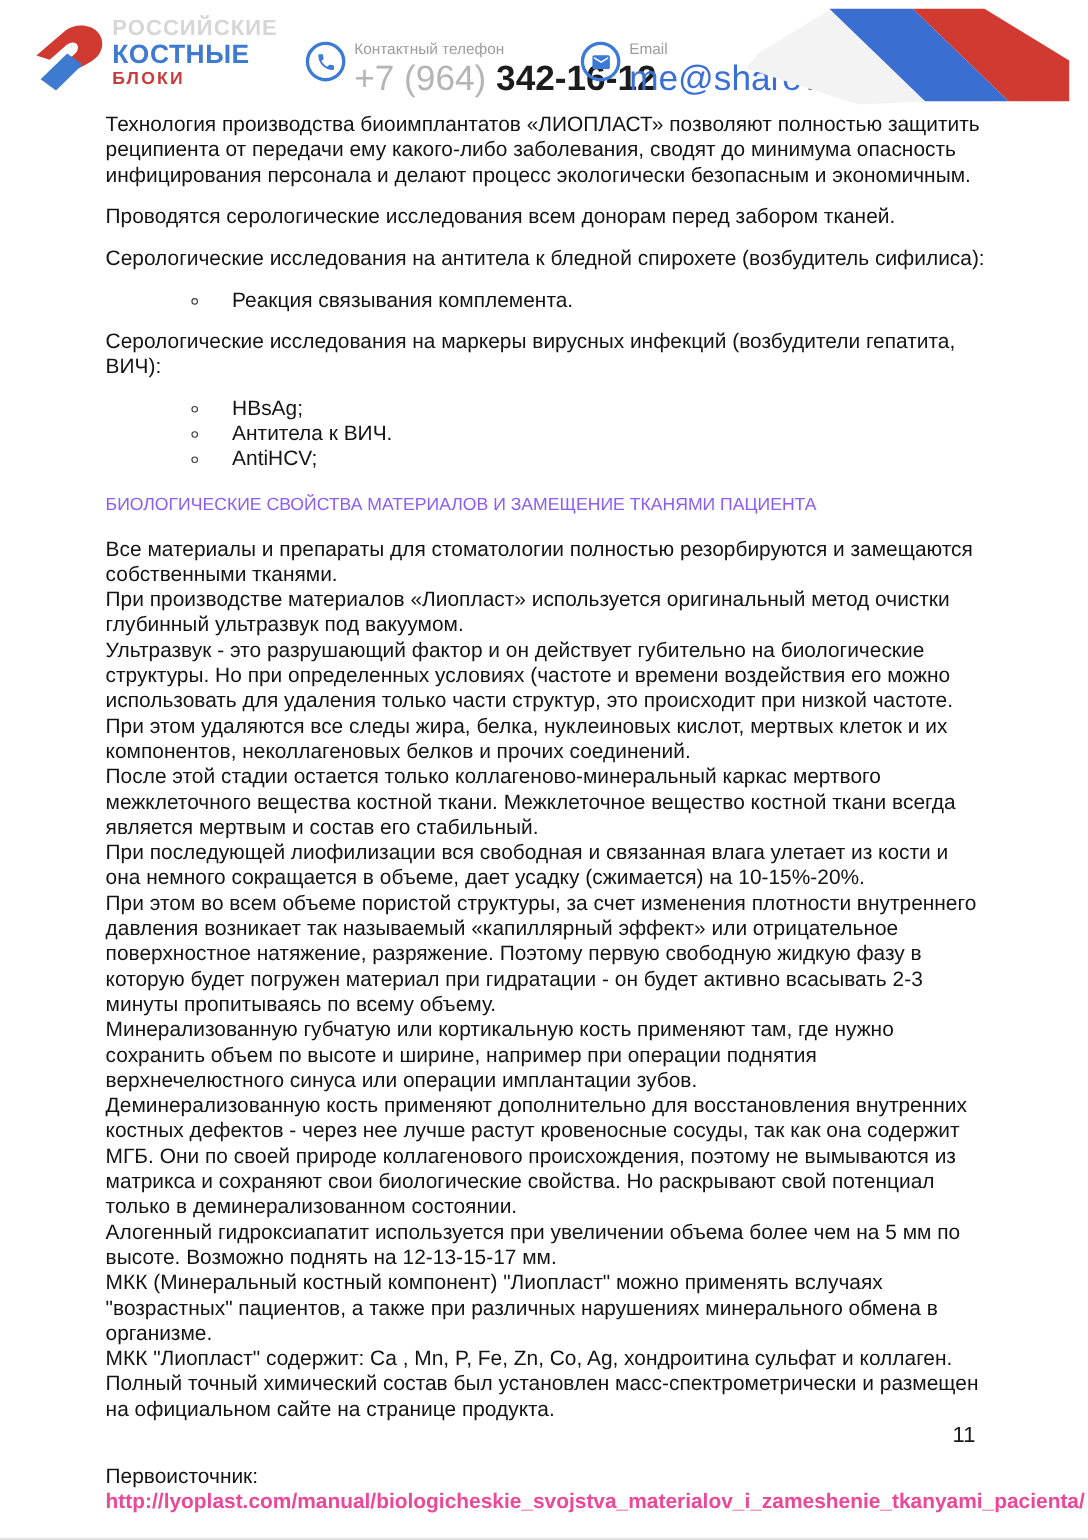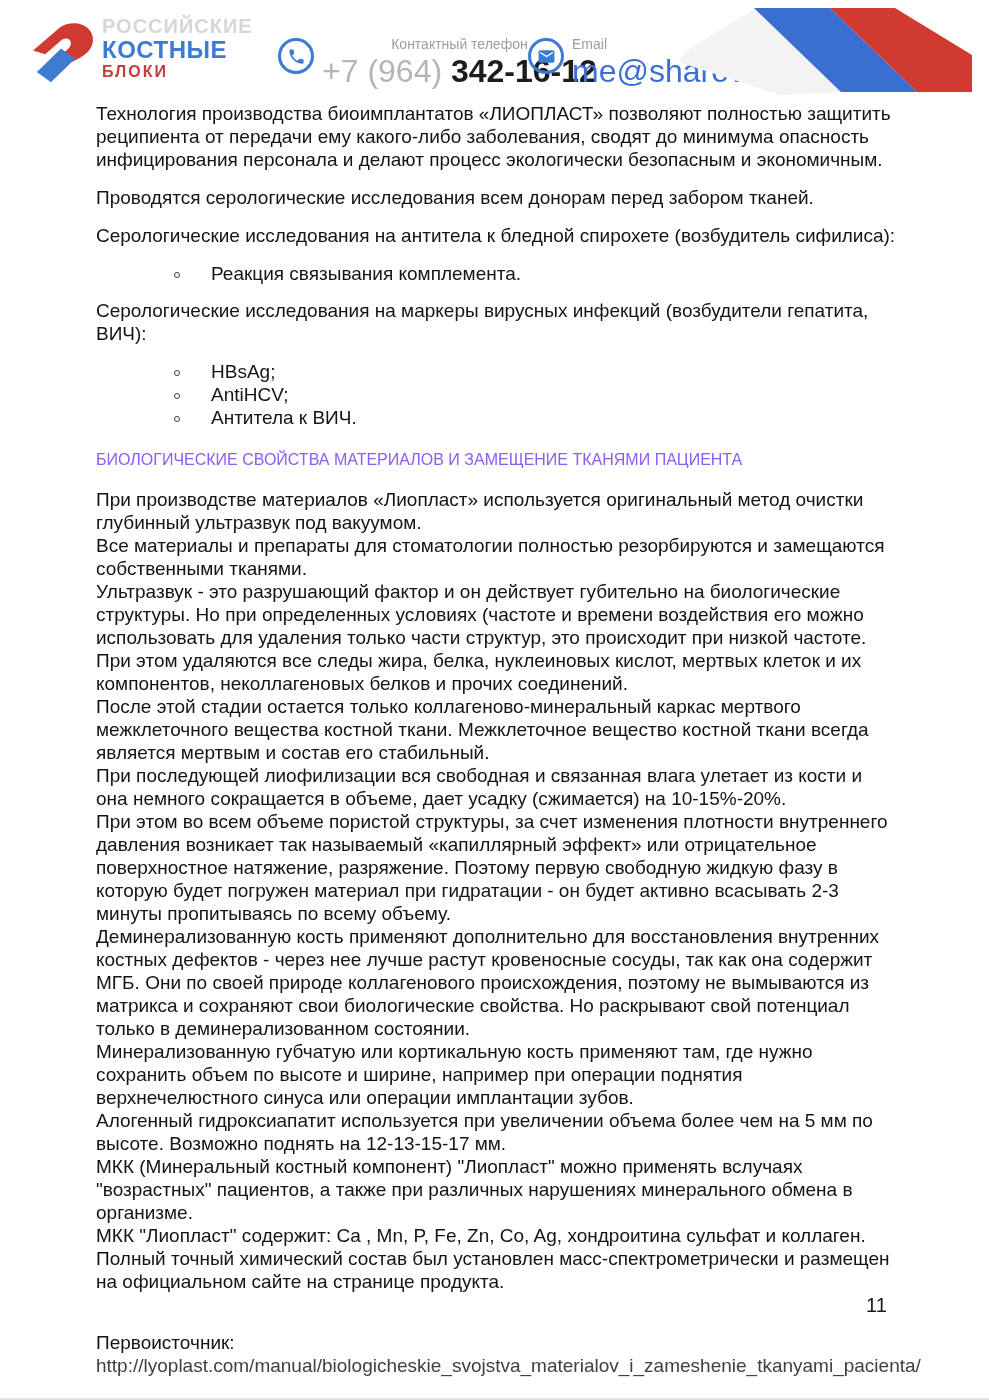--- a/index.html
+++ b/index.html
@@ -52,21 +52,21 @@
   ul.doc-list { list-style: none; margin: 0 0 14px 0; padding: 0 0 0 78px; }
   ul.doc-list li { line-height: 23px; }
   .bullet {
     display: inline-block; width: 6px; height: 6px;
     border: 1.5px solid #3a3a3a; border-radius: 50%;
     margin-right: 31px; vertical-align: 2px; background: transparent;
   }
 
   .source-block { margin-top: 38px; }
   .source-block p { margin: 0; }
-  .source-url { color: #404040; text-decoration: none; cursor: pointer; }
+  .source-url { color: #ec4899; text-decoration: none; cursor: pointer; font-weight: bold; }
 
   .page-number {
     position: absolute; left: 866px; top: 1294px;
     font-size: 20px; color: #1a1a1a;
   }
 
   .bottom-rule {
     position: absolute; left: 0; bottom: 0; width: 989px; height: 2px;
     background: #e2e2e2;
   }
@@ -81,21 +81,21 @@
       <path fill="#d03a31" d="M8,46 L50,10 C63,0 85,1 95,12 C106,23 104,41 91,51 C85,56 77,60 69,64 L55,50 C63,45 69,39 67,32 C65,26 57,26 51,31 L27,52 Z"></path>
       <path fill="#3f7ad1" d="M52,43 L74,59 L36,96 L14,80 Z"></path>
     </svg>
     <div class="logo-text">
       <div class="logo-line1">РОССИЙСКИЕ</div>
       <div class="logo-line2">КОСТНЫЕ</div>
       <div class="logo-line3">БЛОКИ</div>
     </div>
   </div>
 
-  <div class="contact contact-phone" style="position:absolute; left:278px;text-align:center;">
+  <div class="contact contact-phone" style="position:absolute; left:278px;">
     <div class="contact-circle">
       <svg width="19" height="19" viewBox="0 0 24 24" xmlns="http://www.w3.org/2000/svg">
         <path fill="#3b7ad6" d="M6.62 10.79c1.44 2.83 3.76 5.14 6.59 6.59l2.2-2.2c.27-.27.67-.36 1.02-.24 1.12.37 2.33.57 3.57.57.55 0 1 .45 1 1V20c0 .55-.45 1-1 1-9.39 0-17-7.61-17-17 0-.55.45-1 1-1h3.5c.55 0 1 .45 1 1 0 1.25.2 2.45.57 3.57.11.35.03.74-.25 1.02l-2.2 2.2z"></path>
       </svg>
     </div>
     <div class="contact-texts">
       <div class="contact-label">Контактный телефон</div>
       <div class="contact-value"><span class="phone-prefix">+7 (964) </span><span class="phone-number">342-16-12</span></div>
     </div>
   </div>
@@ -128,34 +128,34 @@
   <p>Серологические исследования на антитела к бледной спирохете (возбудитель сифилиса):</p>
 
   <ul class="doc-list">
     <li><span class="bullet"></span><span>Реакция связывания комплемента.</span></li>
   </ul>
 
   <p>Серологические исследования на маркеры вирусных инфекций (возбудители гепатита, ВИЧ):</p>
 
   <ul class="doc-list">
     <li><span class="bullet"></span><span>HBsAg;</span></li>
+    <li><span class="bullet"></span><span>Антитела к ВИЧ.</span></li>
     <li><span class="bullet"></span><span>AntiHCV;</span></li>
-    <li><span class="bullet"></span><span>Антитела к ВИЧ.</span></li>
   </ul>
 
   <div class="doc-heading">БИОЛОГИЧЕСКИЕ СВОЙСТВА МАТЕРИАЛОВ И ЗАМЕЩЕНИЕ ТКАНЯМИ ПАЦИЕНТА</div>
 
+  <p class="flow">Все материалы и препараты для стоматологии полностью резорбируются и замещаются собственными тканями.</p>
   <p class="flow">При производстве материалов «Лиопласт» используется оригинальный метод очистки глубинный ультразвук под вакуумом.</p>
-  <p class="flow">Все материалы и препараты для стоматологии полностью резорбируются и замещаются собственными тканями.</p>
   <p class="flow">Ультразвук - это разрушающий фактор и он действует губительно на биологические структуры. Но при определенных условиях (частоте и времени воздействия его можно использовать для удаления только части структур, это происходит при низкой частоте. При этом удаляются все следы жира, белка, нуклеиновых кислот, мертвых клеток и их компонентов, неколлагеновых белков и прочих соединений.</p>
   <p class="flow">После этой стадии остается только коллагеново-минеральный каркас мертвого межклеточного вещества костной ткани. Межклеточное вещество костной ткани всегда является мертвым и состав его стабильный.</p>
   <p class="flow">При последующей лиофилизации вся свободная и связанная влага улетает из кости и она немного сокращается в объеме, дает усадку (сжимается)  на 10-15%-20%.</p>
   <p class="flow">При этом во всем объеме пористой структуры, за счет изменения плотности внутреннего давления возникает так называемый «капиллярный эффект» или отрицательное поверхностное натяжение, разряжение. Поэтому первую свободную жидкую фазу в которую будет погружен материал при гидратации - он будет активно всасывать 2-3 минуты пропитываясь по всему объему.</p>
+  <p class="flow">Минерализованную губчатую или кортикальную кость применяют там, где нужно сохранить объем по высоте и ширине, например при операции поднятия верхнечелюстного синуса или операции имплантации зубов.</p>
   <p class="flow">Деминерализованную кость применяют дополнительно для восстановления внутренних костных дефектов - через нее лучше растут кровеносные сосуды, так как она содержит МГБ. Они по своей природе коллагенового происхождения, поэтому не вымываются из матрикса и сохраняют свои биологические свойства. Но раскрывают свой потенциал только в деминерализованном состоянии.</p>
-  <p class="flow">Минерализованную губчатую или кортикальную кость применяют там, где нужно сохранить объем по высоте и ширине, например при операции поднятия верхнечелюстного синуса или операции имплантации зубов.</p>
   <p class="flow">Алогенный гидроксиапатит используется при увеличении объема более чем на 5 мм по высоте. Возможно поднять на 12-13-15-17 мм.</p>
   <p class="flow">МКК (Минеральный костный компонент)  "Лиопласт" можно применять вслучаях "возрастных" пациентов, а также при различных нарушениях минерального обмена в организме.</p>
   <p class="flow">МКК "Лиопласт" содержит: Ca , Mn, P, Fe, Zn, Co, Ag, хондроитина сульфат и коллаген. Полный точный химический состав был установлен масс-спектрометрически и размещен на официальном сайте на странице продукта.</p>
 
   <div class="source-block">
     <p>Первоисточник:</p>
     <p class="source-url">http://lyoplast.com/manual/biologicheskie_svojstva_materialov_i_zameshenie_tkanyami_pacienta/</p>
 
   </div>
 

